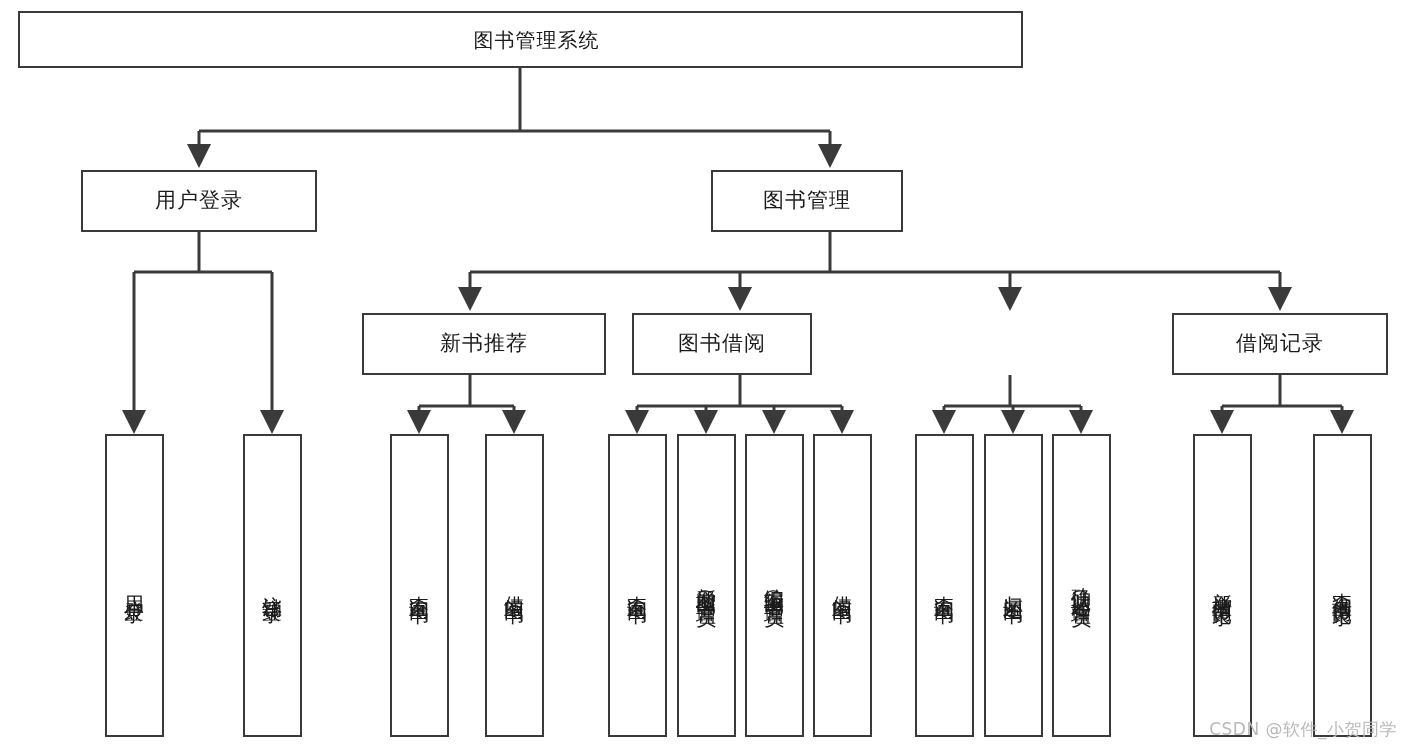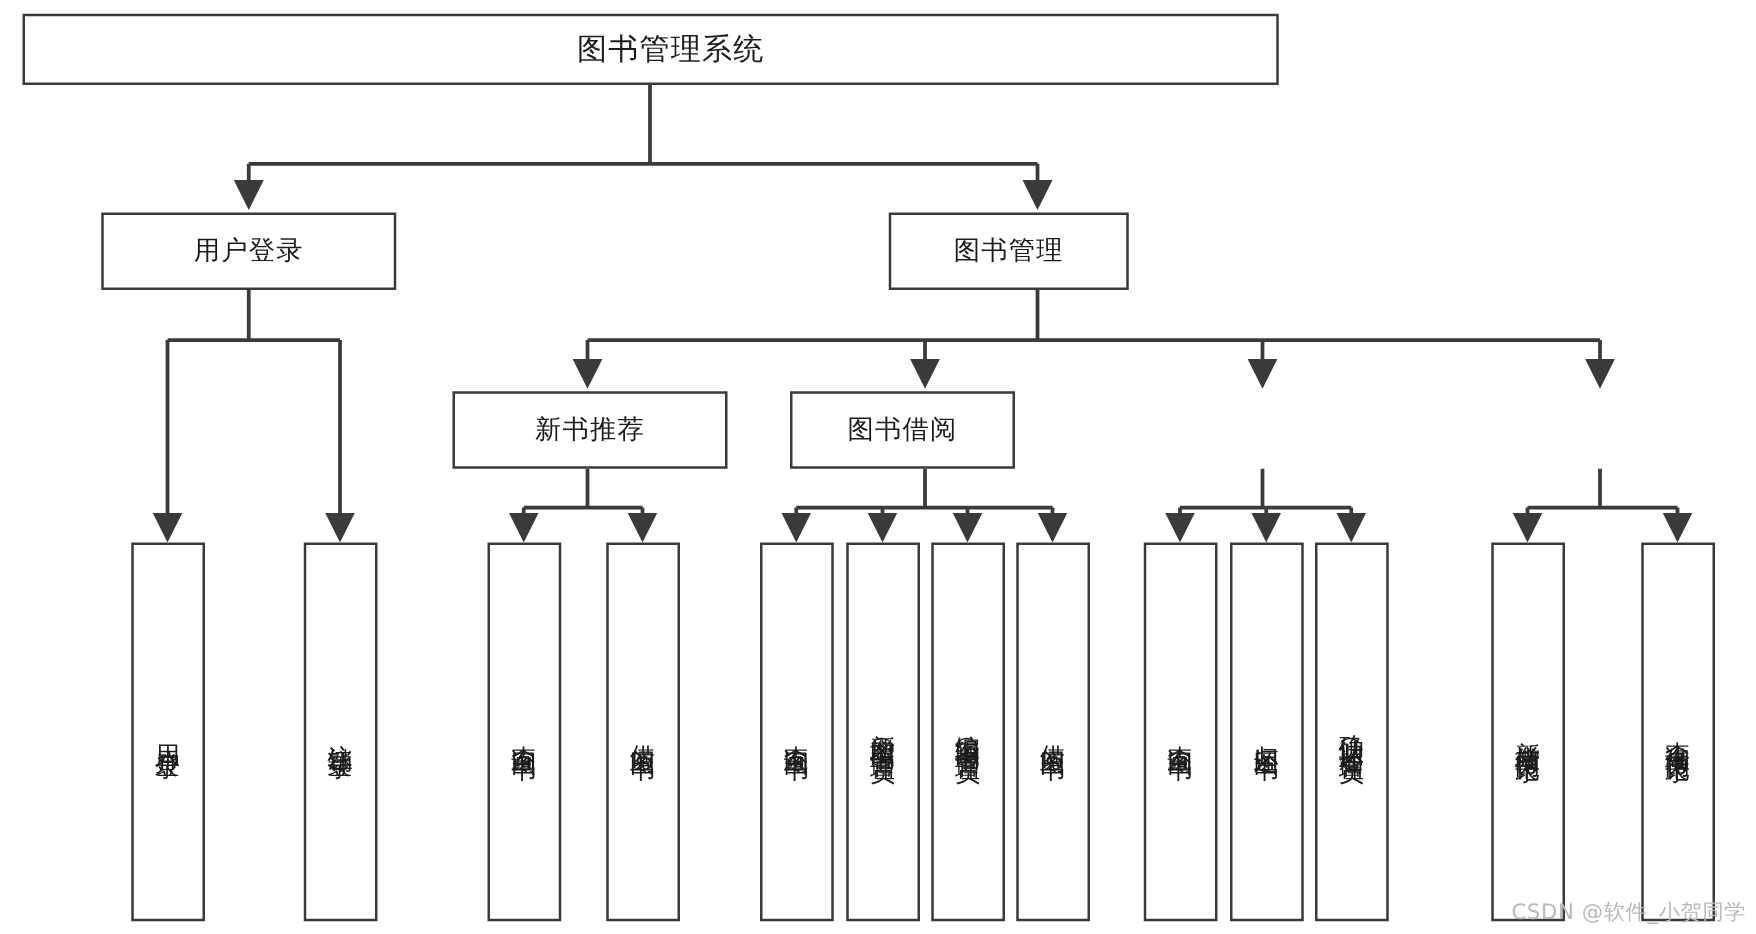--- a/index.html
+++ b/index.html
@@ -37,21 +37,21 @@
     letter-spacing: 2px;
   }
   .node.v .vlabel {
     writing-mode: vertical-rl;
     text-orientation: upright;
     white-space: nowrap;
     line-height: 1;
     letter-spacing: 3px;
   }
   .node.root {
-    font-size: 24px;
+    font-size: 20px;
     padding-left: 32px;
   }
   svg.edges {
     position: absolute;
     left: 0;
     top: 0;
     width: 1405px;
     height: 747px;
     pointer-events: none;
   }
@@ -119,22 +119,23 @@
       <path d="M 1222 406 L 1222 430" marker-end="url(#arrow)"></path>
       <path d="M 1342 406 L 1342 430" marker-end="url(#arrow)"></path>
     </g>
   </svg>
 
   <div class="node h root" style="left:18px; top:11px; width:1005px; height:57px;">图书管理系统</div>
 
   <div class="node h" style="left:81px; top:170px; width:236px; height:62px;">用户登录</div>
   <div class="node h" style="left:711px; top:170px; width:192px; height:62px;">图书管理</div>
 
-  <div class="node h" style="left:362px; top:313px; width:220px; height:62px;">新书推荐</div>
+  <div class="node h" style="left:362px; top:313px; width:244px; height:62px;">新书推荐</div>
   <div class="node h" style="left:632px; top:313px; width:180px; height:62px;">图书借阅</div>
+  <div class="node h" style="left:1172px; top:313px; width:216px; height:62px;">借阅记录</div>
 
   <div class="node v" style="left:105px; top:434px; width:59px; height:303px;">
     <span class="vlabel">用户登录</span>
   </div>
   <div class="node v" style="left:243px; top:434px; width:59px; height:303px;">
     <span class="vlabel">注销登录</span>
   </div>
 
   <div class="node v" style="left:390px; top:434px; width:59px; height:303px;">
     <span class="vlabel">查询图书</span>

